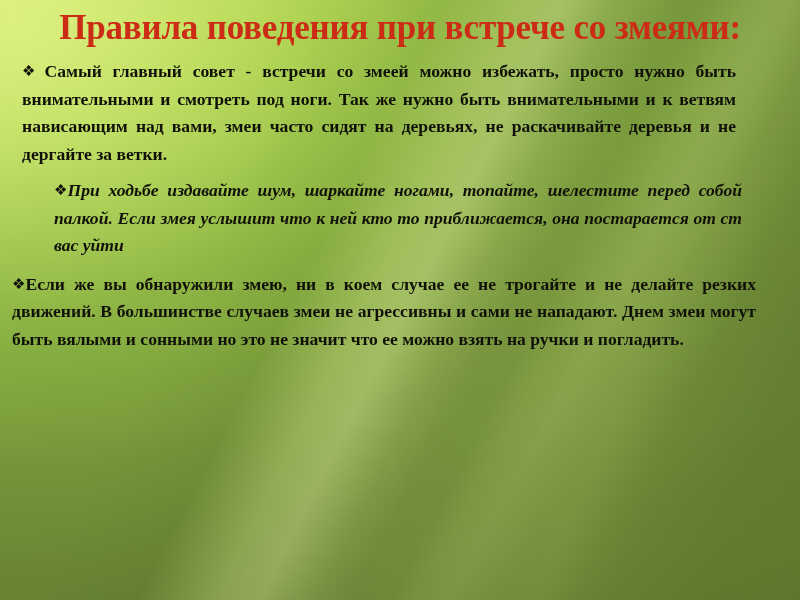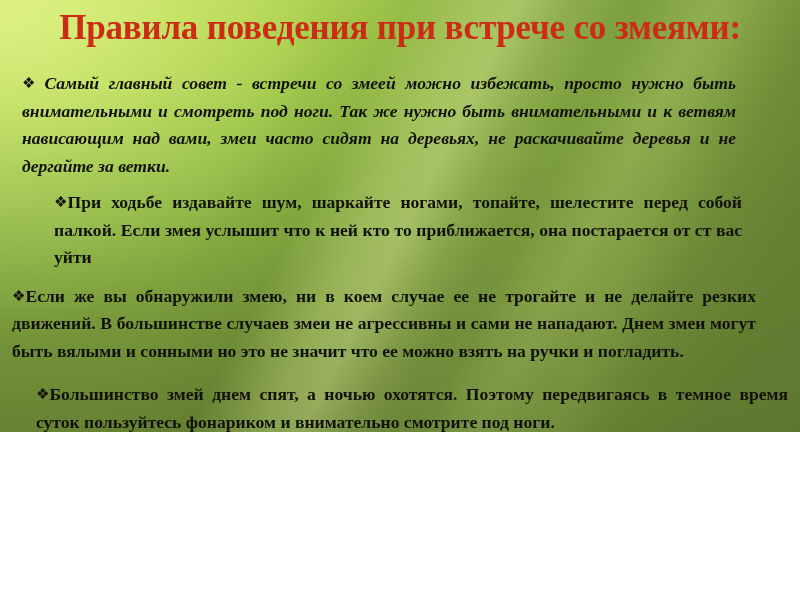--- a/index.html
+++ b/index.html
@@ -7,21 +7,21 @@
     margin: 0;
     padding: 0;
     width: 800px;
     height: 600px;
     overflow: hidden;
   }
 
   #slide {
     position: relative;
     width: 800px;
-    height: 432px;
+    height: 600px;
     overflow: hidden;
     background-color: #7c9138;
     font-family: "Liberation Serif", "DejaVu Serif", serif;
     -webkit-font-smoothing: antialiased;
   }
 
   
   .bg-layer {
     position: absolute;
     inset: 0;
@@ -151,24 +151,24 @@
     display: inline-block;
     font-family: "DejaVu Sans", sans-serif;
     font-size: 15px;
     font-weight: 400;
     line-height: 1;
     vertical-align: 1px;
     color: #111109;
   }
 
   
-  .p1 { margin: 12px 64px 0 22px; text-indent: 0; font-style: italic; }
+  .p1 { margin: 0 64px 0 22px; text-indent: 0; }
   .p1 .bullet { margin-right: 9px; }
 
-  .p2 { margin: 9px 58px 0 54px; }
+  .p2 { margin: 9px 58px 0 54px; font-style: italic; }
   .p3 { margin: 11px 44px 16px 12px; }
   .p4 { margin: 14px 64px 0 42px; }
   .p5 { margin: 16px 12px 0 36px; }
   .p6 { margin: 8px 22px 0 30px; }
 
   .p2, .p3, .p4, .p5, .p6 { text-indent: 0; }
 </style>
 </head>
 <body>
 
@@ -189,18 +189,17 @@
 
     <div class="body-block">
 
       <p class="para p1"><span class="bullet">❖</span><span>Самый главный совет - встречи со змеей можно избежать, просто нужно быть внимательными и смотреть под ноги. Так же нужно быть внимательными и к ветвям нависающим над вами, змеи часто сидят на деревьях, не раскачивайте деревья и не дергайте за ветки.</span></p>
 
       <p class="para p2"><span class="bullet">❖</span><span>При ходьбе издавайте шум, шаркайте ногами, топайте, шелестите перед собой палкой. Если змея услышит что к ней кто то приближается, она постарается от ст вас уйти</span></p>
 
       <p class="para p3"><span class="bullet">❖</span><span>Если же вы обнаружили змею, ни в коем случае ее не трогайте и не делайте резких движений. В большинстве случаев змеи не агрессивны и сами не нападают. Днем змеи могут быть вялыми и сонными но это не значит что ее можно взять на ручки и погладить.</span></p>
 
 
-      <p class="para p5"><span class="bullet">❖</span><span>Большинство змей днем спят, а ночью охотятся. Поэтому передвигаясь в темное время суток пользуйтесь фонариком и внимательно смотрите под ноги.</span></p>
 
 
     </div>
   </div>
 </div>
 
 </body></html>

